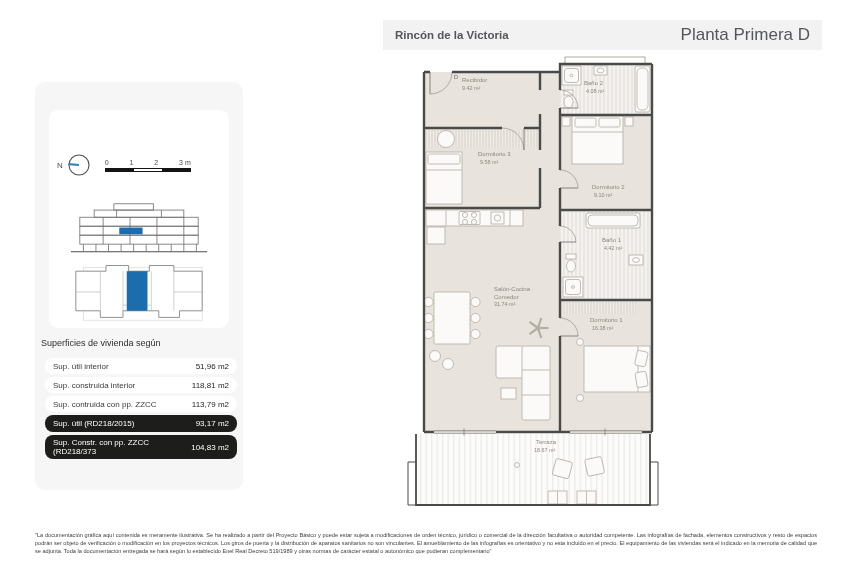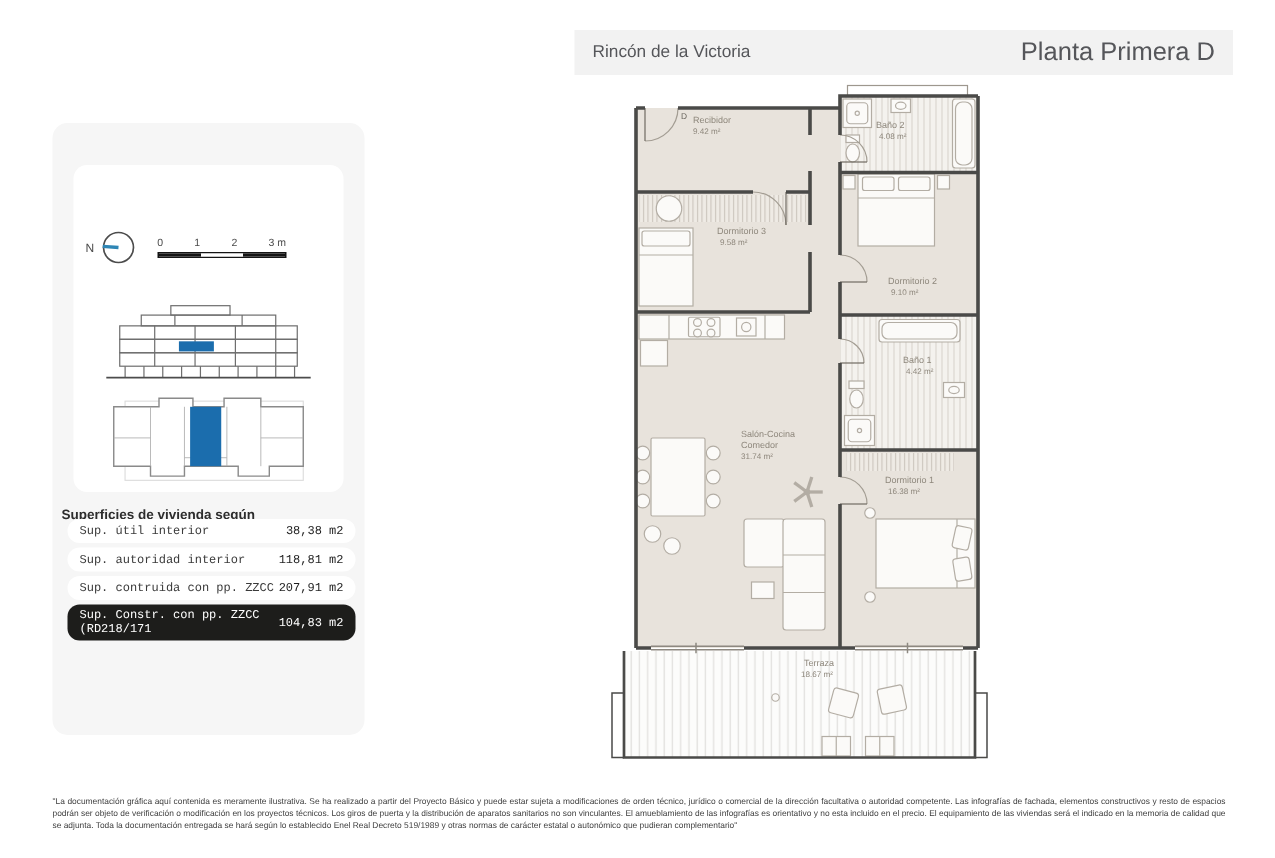--- a/index.html
+++ b/index.html
@@ -3,21 +3,21 @@
 <meta charset="utf-8">
 <style>
   * { box-sizing: border-box; margin: 0; padding: 0; }
   body { background: #ffffff; font-family: "Liberation Sans", sans-serif; }
   .page { position: relative; width: 850px; height: 572px; background: #fff; overflow: hidden; }
 
   
   .header-band { position: absolute; left: 383px; top: 20px; width: 439px; height: 30px;
     background: #f2f2f2; display: flex; align-items: center; justify-content: space-between;
     padding: 0 12px; }
-  .header-band .h-left { font-size: 11.5px; color: #55565a; }
+  .header-band .h-left { font-size: 11.5px; color: #55565a; font-weight: bold; }
   .header-band .h-right { font-size: 17px; color: #55565a; }
 
   
   .sidebar { position: absolute; left: 35px; top: 82px; width: 208px; height: 408px;
     background: #f6f6f6; border-radius: 10px; }
   .diagram-card { position: absolute; left: 14px; top: 28px; width: 180px; height: 218px;
     background: #ffffff; border-radius: 9px; }
   .compass-row { position: absolute; left: 8px; top: 38px; width: 164px; height: 34px;
     display: flex; align-items: center; }
   .north-label { font-size: 8px; color: #4a4a4a; margin-right: 2px; }
@@ -25,22 +25,22 @@
   .scale-ticks { display: flex; justify-content: space-between; font-size: 7px; color: #4a4a4a; margin-bottom: 2px; }
   .scale-bar { display: flex; height: 4px; border: 1px solid #141414; }
   .scale-bar .seg { flex: 1; }
   .seg.dark { background: #141414; }
   .seg.light { background: #ffffff; }
   .elev-svg { position: absolute; left: 10px; top: 92px; }
   .plankey-svg { position: absolute; left: 18px; top: 148px; }
 
   
   .surfaces-title { position: absolute; left: 6px; top: 256px; width: 190px;
-    font-size: 9px; font-weight: bold; color: #2d2d2d; line-height: 11px; }
-  .rows { position: absolute; left: 10px; top: 264px; width: 192px; font-family: Liberation Mono, monospace; }
+    font-size: 9px; font-weight: normal; color: #2d2d2d; line-height: 11px; }
+  .rows { position: absolute; left: 10px; top: 276px; width: 192px; }
   .srow { background: #ffffff; border-radius: 8px; height: 16px; display: flex;
     align-items: center; justify-content: space-between; padding: 0 8px; margin-bottom: 3px; }
   .srow .lbl { font-size: 8px; color: #3a3a3a; }
   .srow .val { font-size: 8px; color: #1e1e1e; }
   .srow.dark { background: #1d1d1b; height: 17px; }
   .srow.dark .lbl, .srow.dark .val { color: #ffffff; }
   .srow.dark.tall { height: 24px; }
   .srow.dark.tall .lbl { line-height: 9px; }
 
   
@@ -130,34 +130,38 @@
         <rect x="62" y="14" width="22" height="42" fill="#1b6dad"></rect>
       </svg>
     </div>
 
     <div class="surfaces-title">
       <div>Superficies de vivienda según</div>
     </div>
     <div class="rows">
       <div class="srow">
         <span class="lbl">Sup. útil interior</span>
-        <span class="val">38,38 m2</span>
+        <span class="val">51,96 m2</span>
       </div>
       <div class="srow">
-        <span class="lbl">Sup. autoridad interior</span>
+        <span class="lbl">Sup. construida interior</span>
         <span class="val">118,81 m2</span>
       </div>
       <div class="srow">
         <span class="lbl">Sup. contruida con pp. ZZCC</span>
-        <span class="val">207,91 m2</span>
+        <span class="val">113,79 m2</span>
+      </div>
+      <div class="srow dark">
+        <span class="lbl">Sup. útil (RD218/2015)</span>
+        <span class="val">93,17 m2</span>
       </div>
       <div class="srow dark tall">
         <span class="lbl">
           <span>Sup. Constr. con pp. ZZCC</span><br>
-          <span>(RD218/171</span>
+          <span>(RD218/373</span>
         </span>
         <span class="val">104,83 m2</span>
       </div>
     </div>
   </div>
 
   <svg class="plan-svg" width="262" height="472" viewBox="0 0 262 472">
     <defs>
       <pattern id="bath" width="4" height="4" patternUnits="userSpaceOnUse">
         <rect width="4" height="4" fill="#f4f2ee"></rect>

